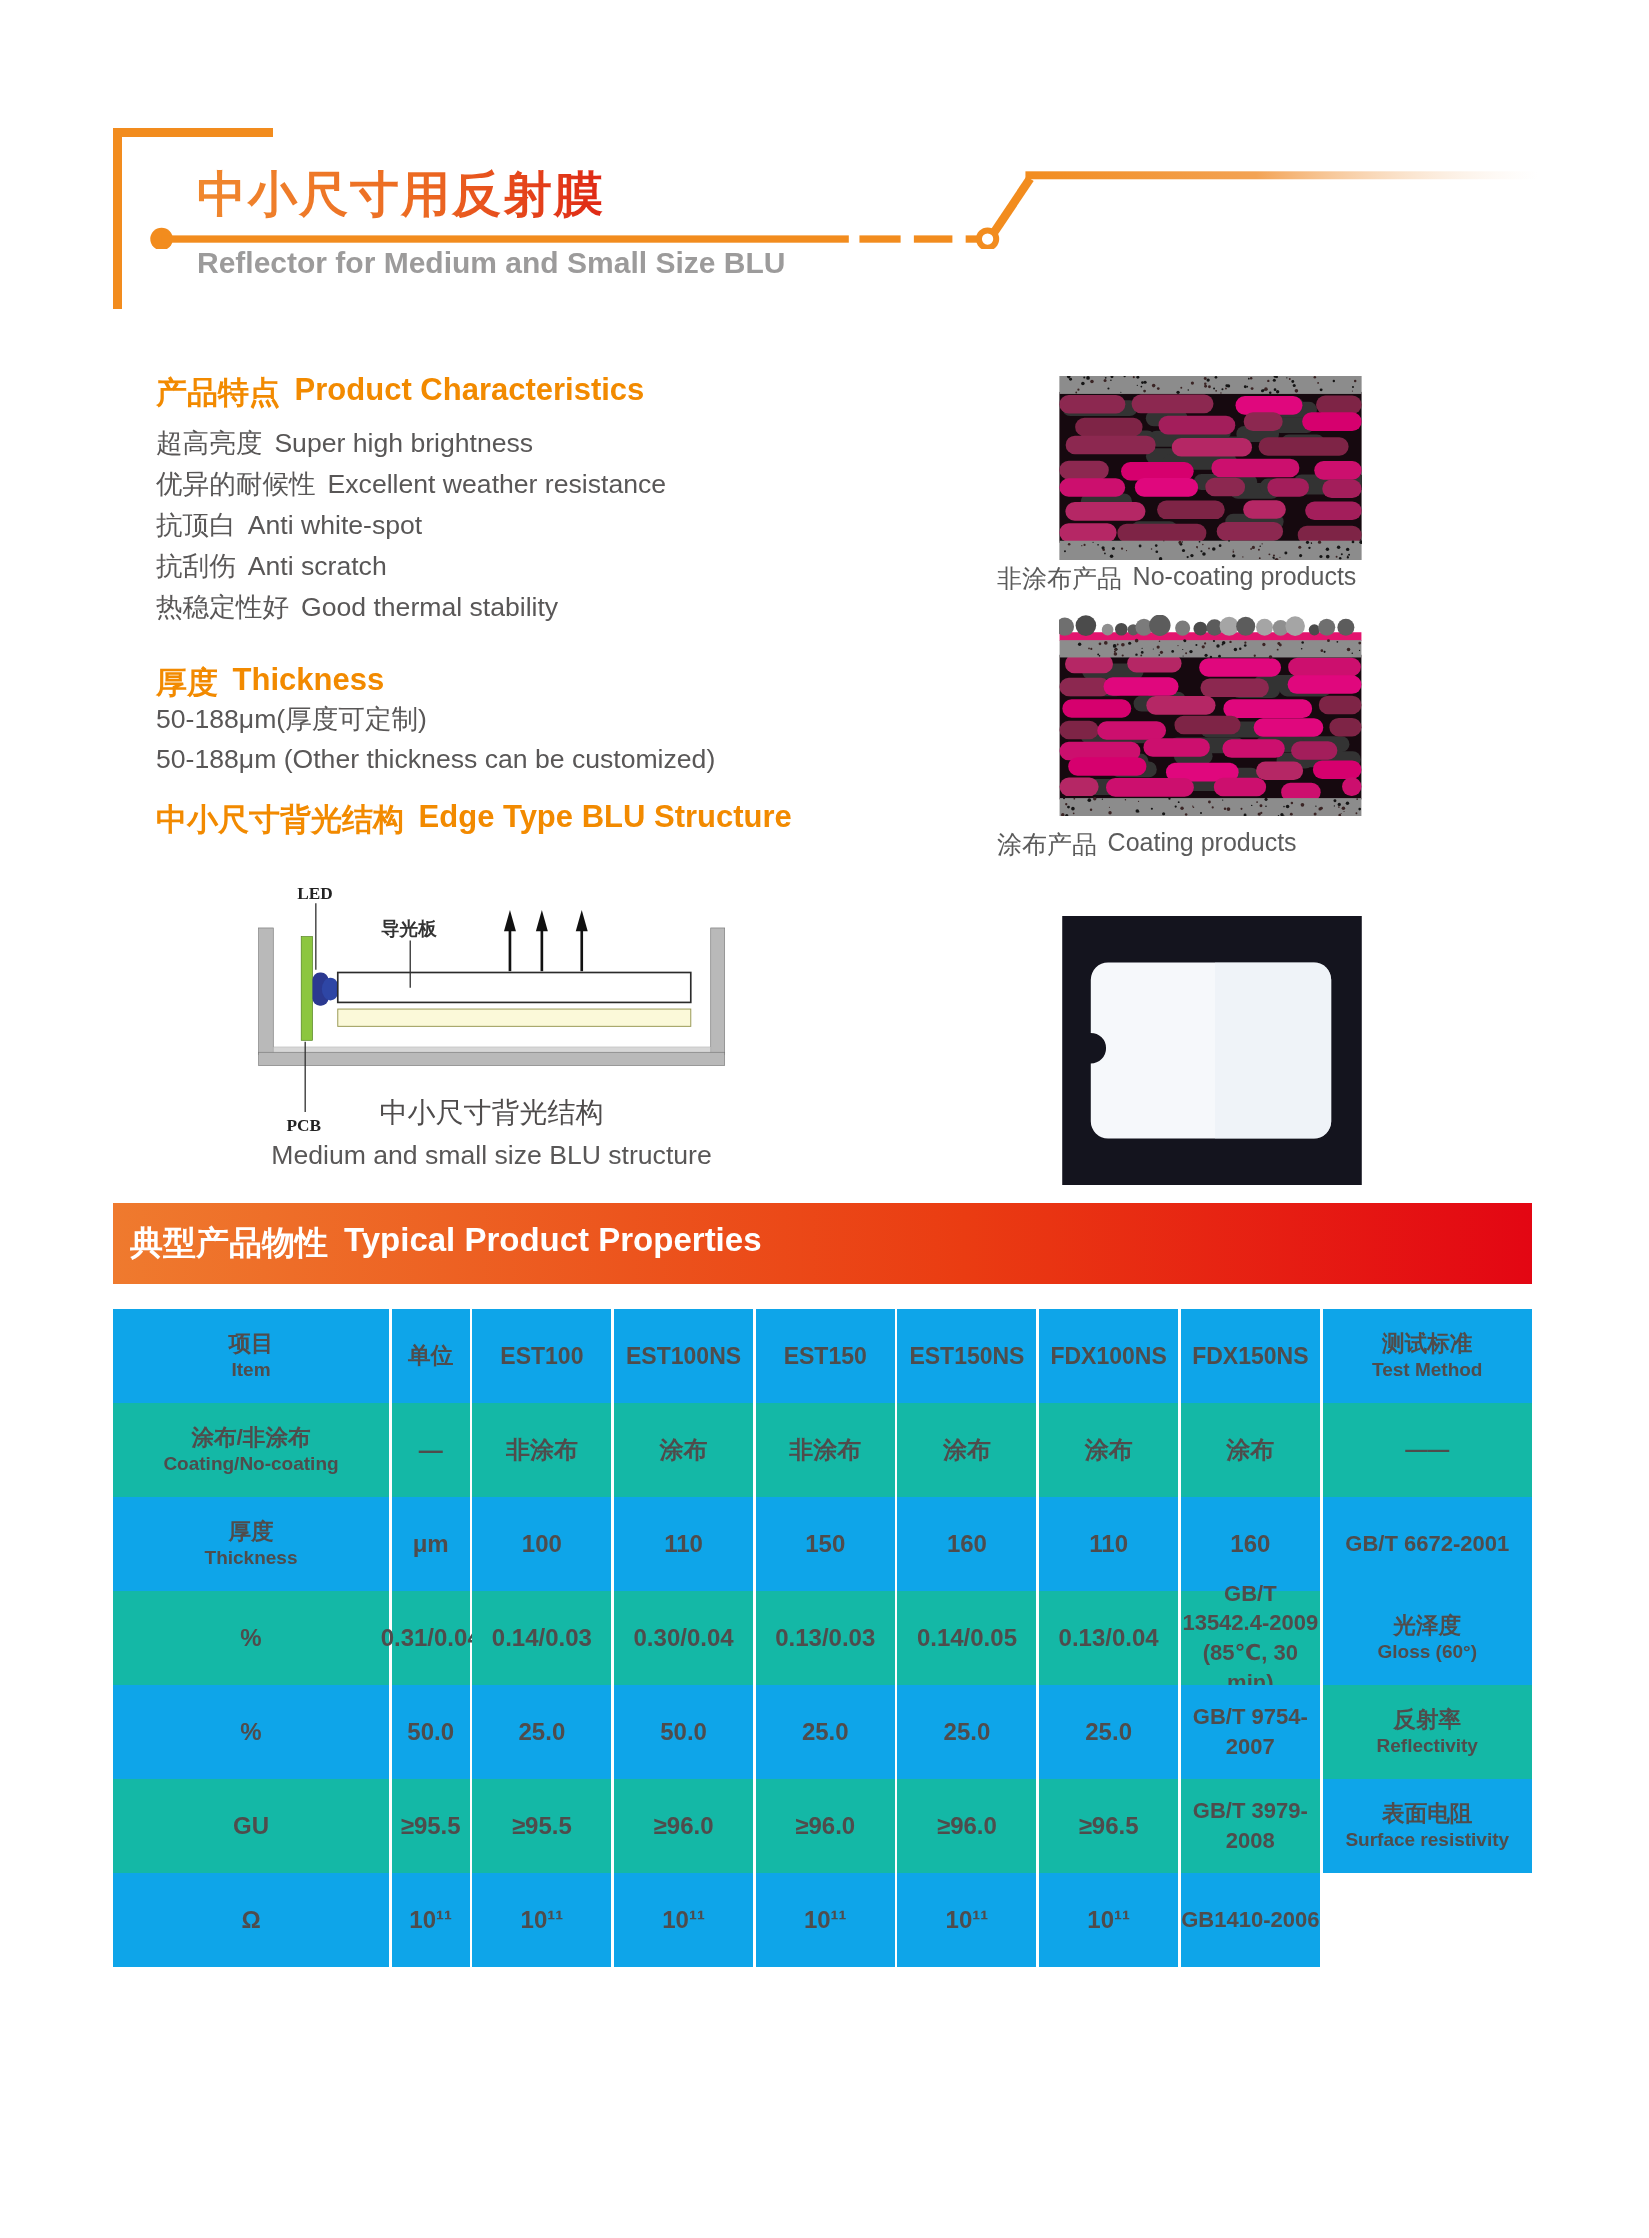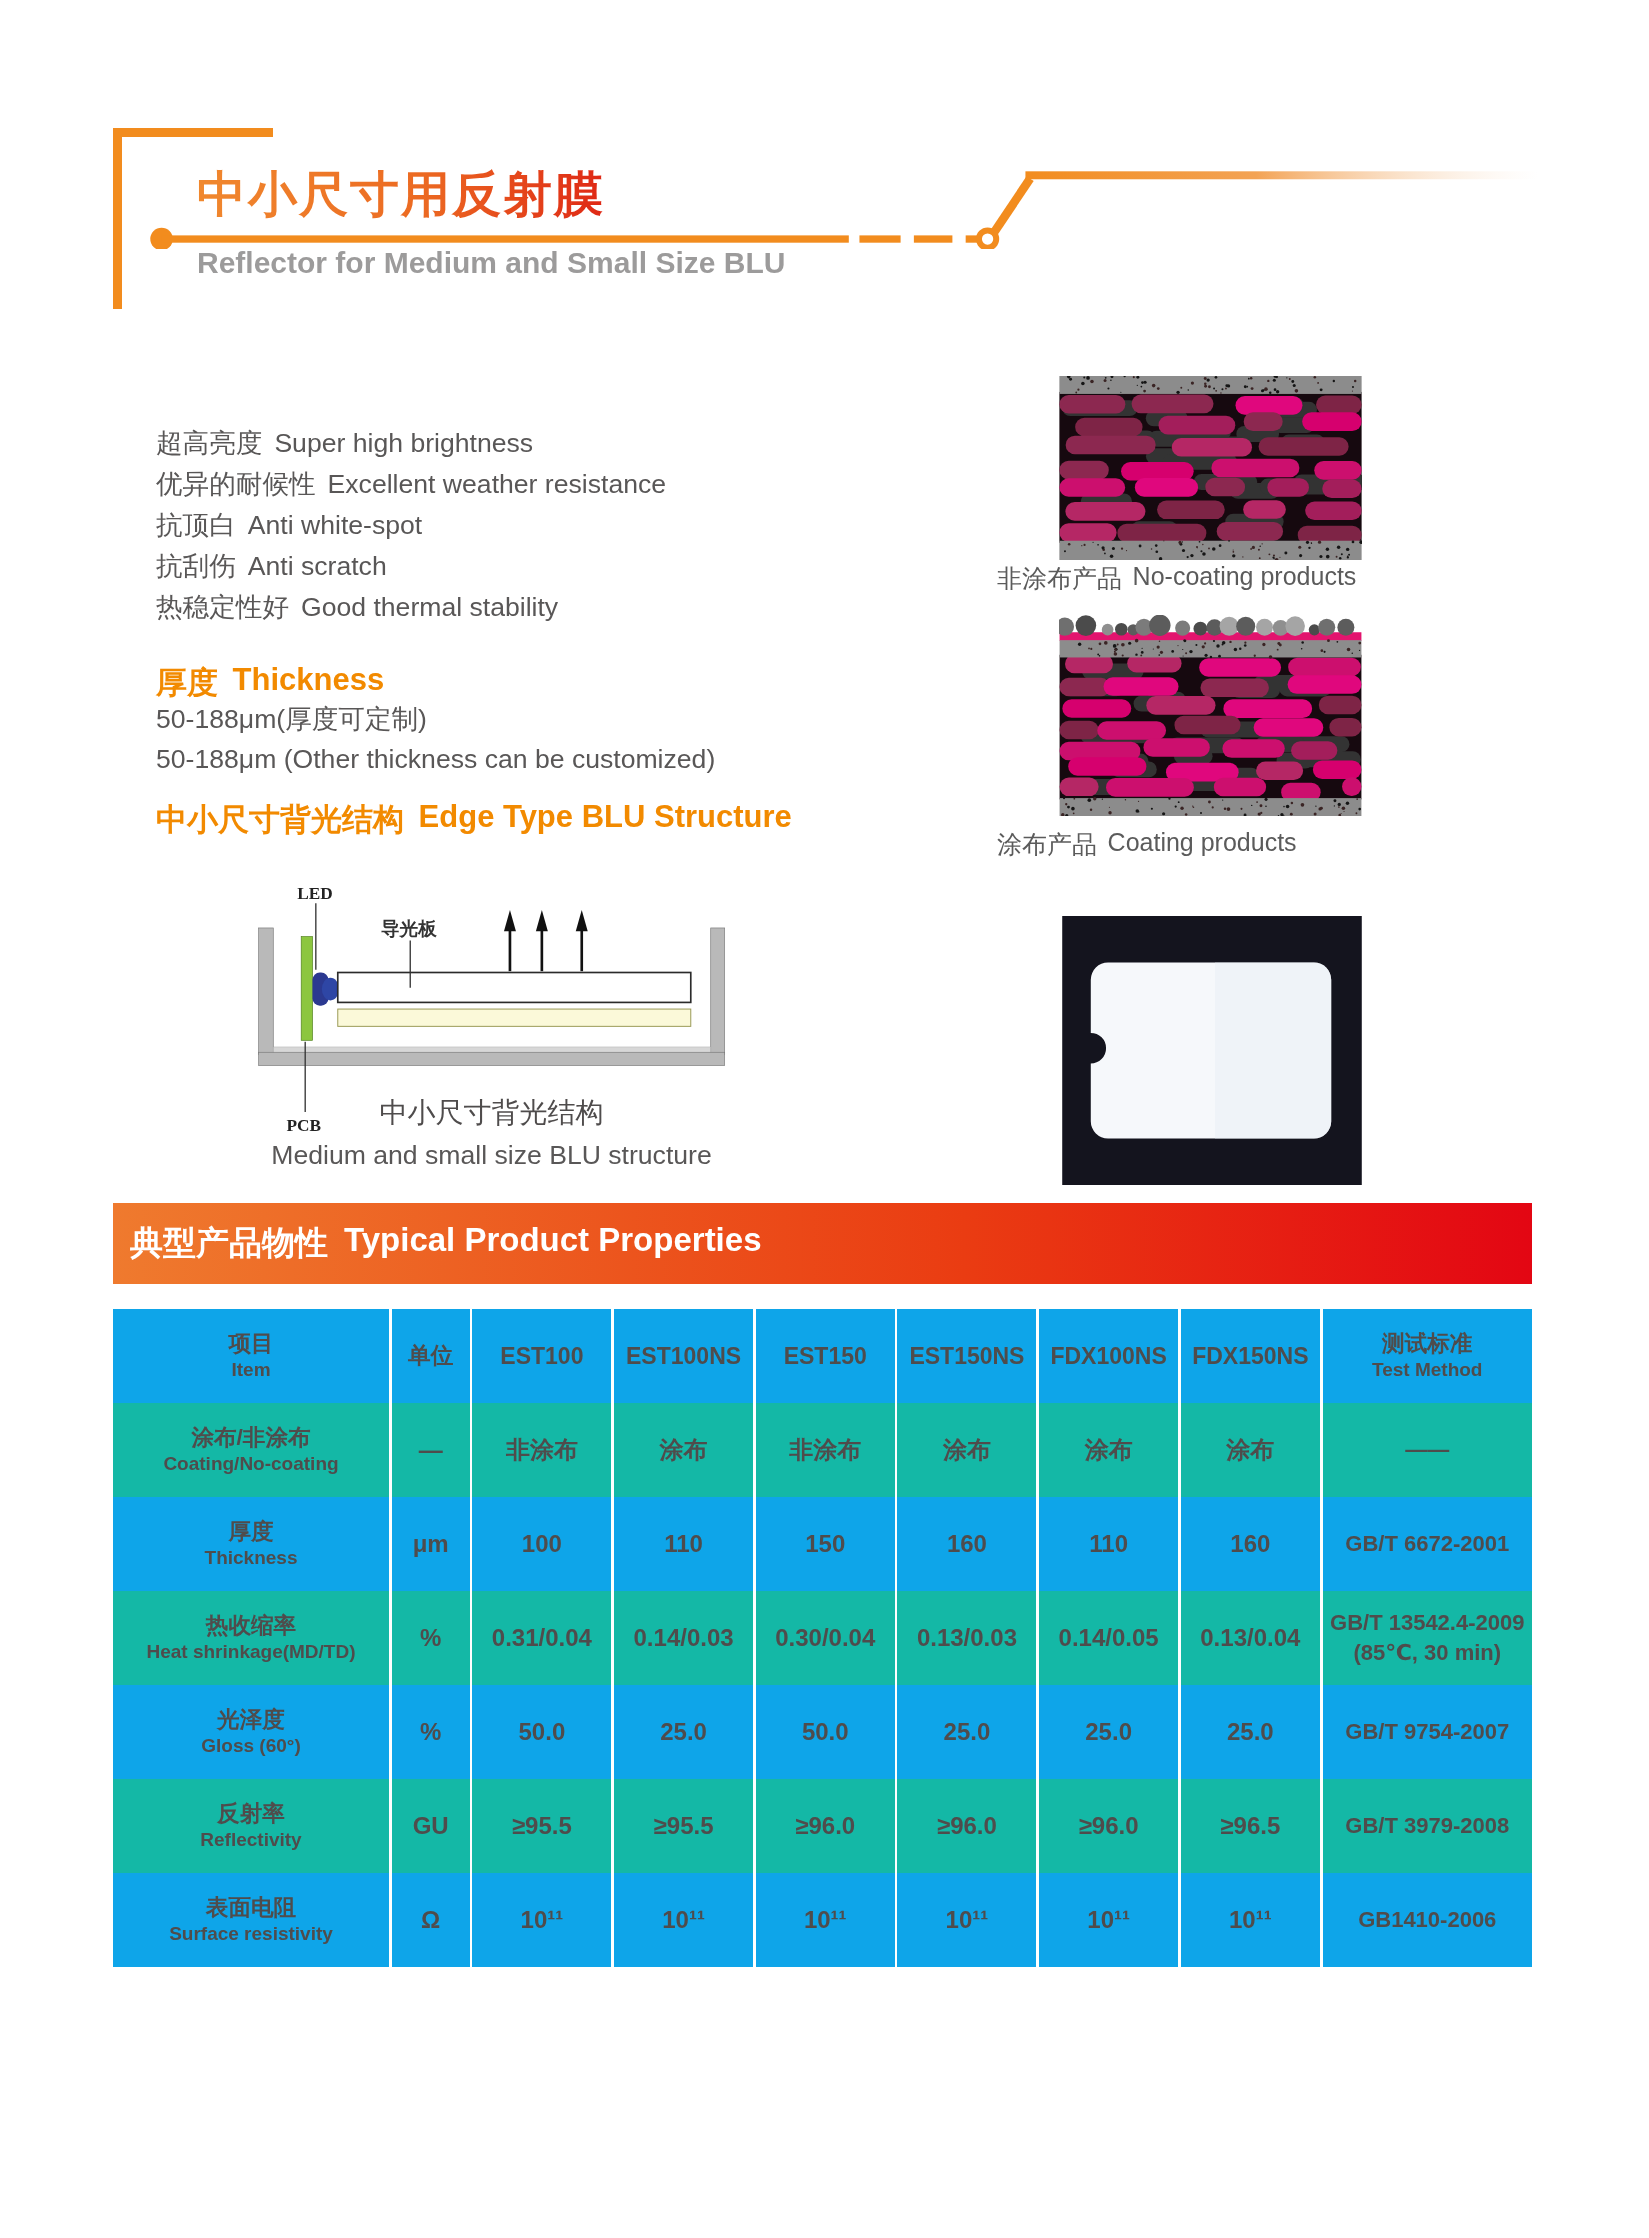--- a/index.html
+++ b/index.html
@@ -88,20 +88,24 @@
     <rect x="1070" y="104.5" width="62" height="11" fill="#F28C1E"></rect>
     <rect x="1152" y="104.5" width="58" height="11" fill="#F28C1E"></rect>
     <rect x="1230" y="104.5" width="20" height="11" fill="#F28C1E"></rect>
     <circle cx="1263" cy="110" r="13" fill="#ffffff" stroke="#F28C1E" stroke-width="9"></circle>
     <line x1="1272" y1="101" x2="1327" y2="19" stroke="#F28C1E" stroke-width="13"></line>
     <rect x="1320" y="8" width="772" height="12" fill="url(#fadeGrad)"></rect>
   </svg>
 
   <div class="abs doc-subtitle">Reflector for Medium and Small Size BLU</div>
 
+  <div class="abs sec-h sec-h-1">
+    <span>产品特点</span>
+    <span>Product Characteristics</span>
+  </div>
   <div class="abs char-list" id="char-list">
       <div class="li">
         <span>超高亮度</span>
         <span>Super high brightness</span>
       </div>
       <div class="li">
         <span>优异的耐候性</span>
         <span>Excellent weather resistance</span>
       </div>
       <div class="li">
@@ -679,24 +683,20 @@
       <div class="cell cream">
         <div class="c-val">110</div>
       </div>
       <div class="cell cream">
         <div class="c-val">160</div>
       </div>
       <div class="cell cream">
         <div class="c-test">GB/T 6672-2001</div>
       </div>
       <div class="cell peach">
-        <div class="c-zh">热收缩率</div>
-        <div class="c-en">Heat shrinkage(MD/TD)</div>
-      </div>
-      <div class="cell peach">
         <div class="c-val">%</div>
       </div>
       <div class="cell peach">
         <div class="c-val">0.31/0.04</div>
       </div>
       <div class="cell peach">
         <div class="c-val">0.14/0.03</div>
       </div>
       <div class="cell peach">
         <div class="c-val">0.30/0.04</div>

